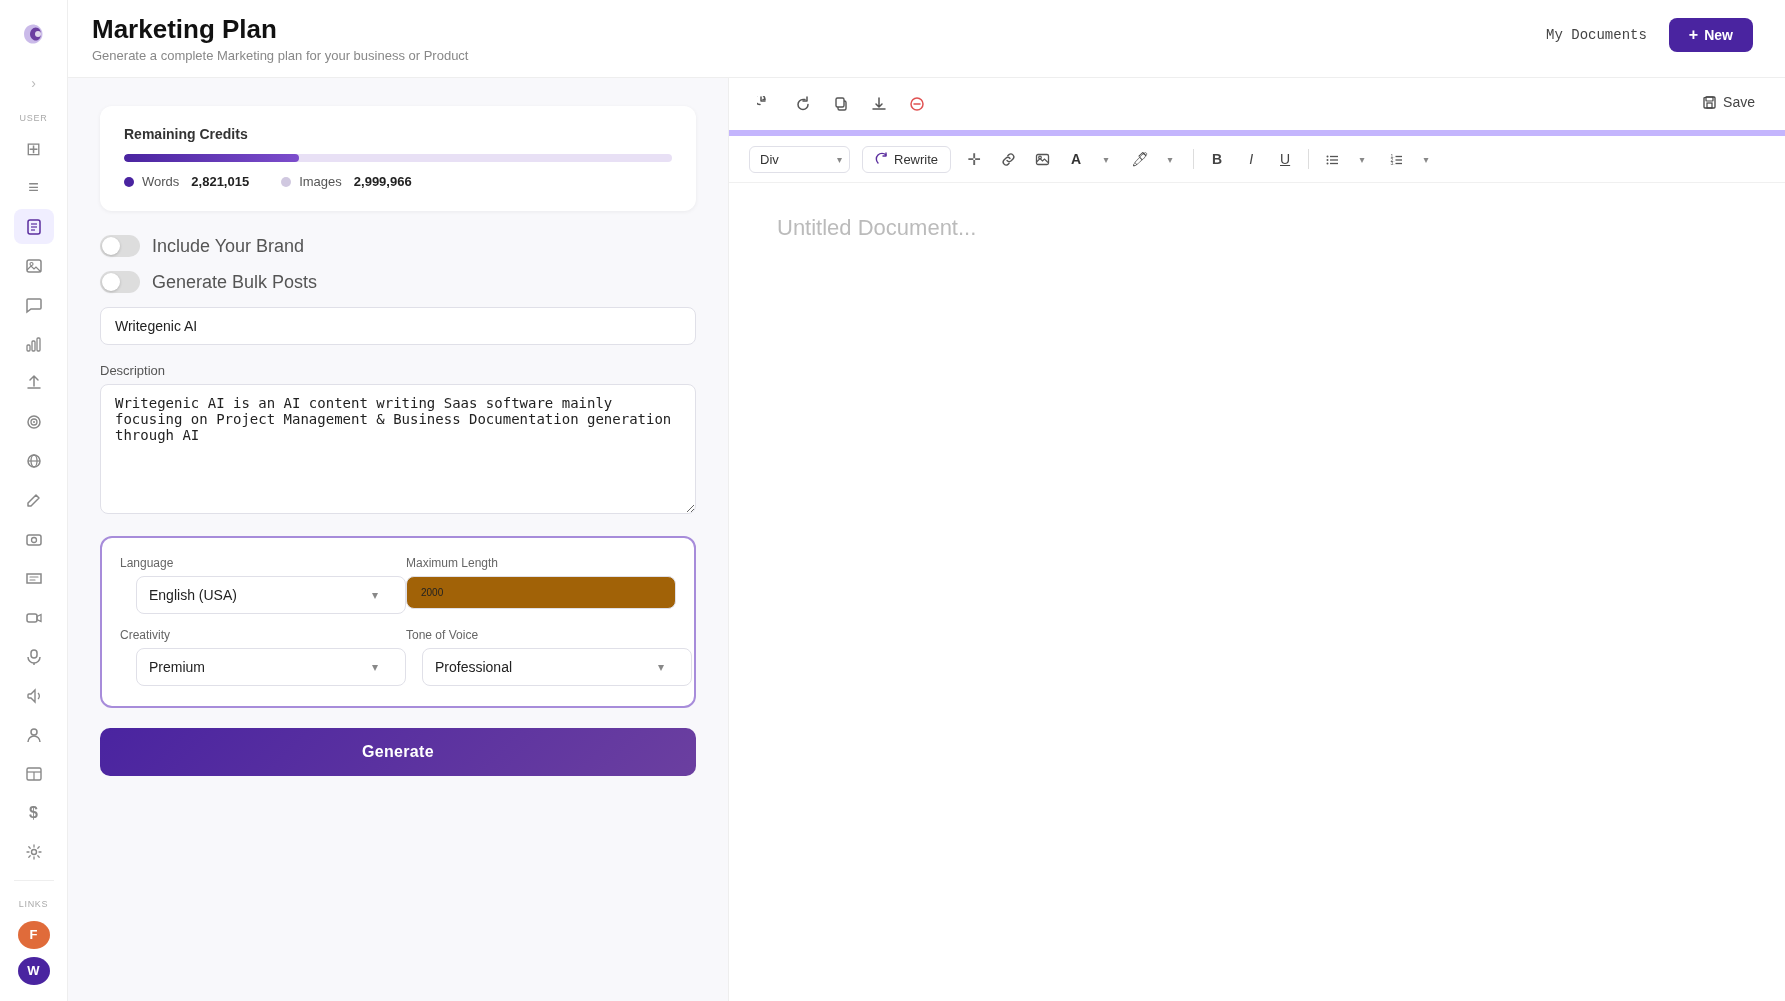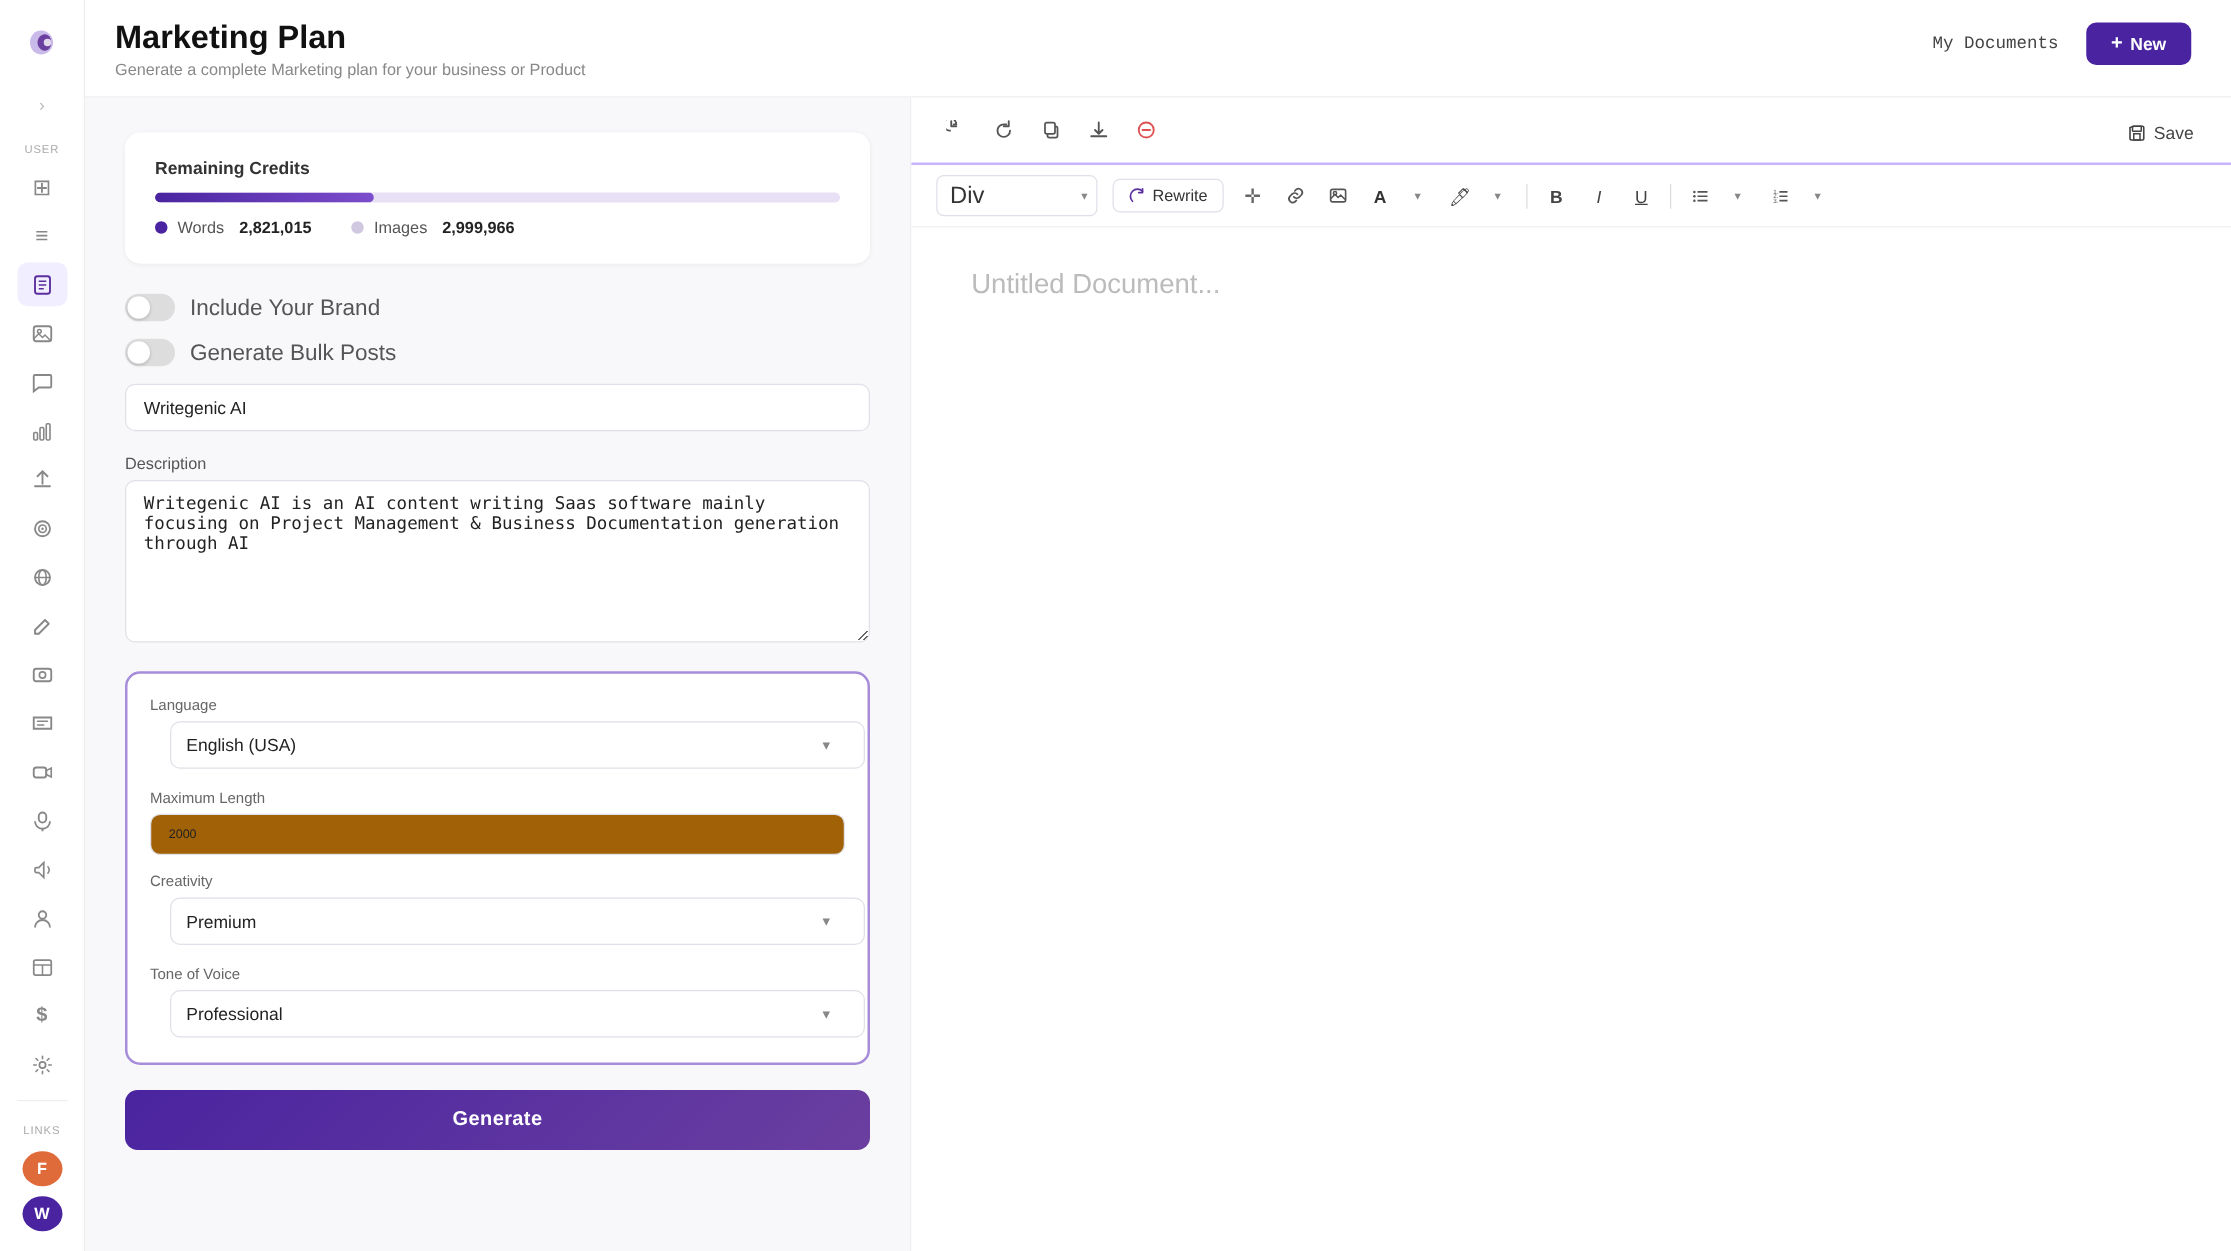--- a/index.html
+++ b/index.html
@@ -173,21 +173,21 @@
     }
 
     
     .options-box {
       border: 2px solid #a78cda;
       border-radius: 12px;
       padding: 18px 18px 20px;
       background: #fff;
       margin-bottom: 20px;
     }
-    .options-row { display: flex; gap: 16px; margin-bottom: 14px; flex-direction: column; }
+    .options-row { display: flex; gap: 16px; margin-bottom: 14px; }
     .options-row:last-child { margin-bottom: 0; }
     .option-col { flex: 1; }
     .option-label { font-size: 12px; color: #666; margin-bottom: 6px; font-weight: 500; }
     .select-wrap { position: relative; }
     .form-select {
       width: 100%;
       border: 1px solid #e0e0e8;
       border-radius: 8px;
       padding: 10px 36px 10px 12px;
       font-size: 14px;
@@ -230,23 +230,23 @@
     .right-panel {
       flex: 1;
       background: #fff;
       display: flex;
       flex-direction: column;
       overflow: hidden;
       border-left: 1px solid #eee;
     }
     .editor-toolbar-top {
       display: flex;
-      align-items: flex-end;
+      align-items: flex-start;
       padding: 10px 20px;
-      border-bottom: 2px solid #c4b5fd;
+      border-bottom: 6px solid #c4b5fd;
       gap: 6px;
     }
     .toolbar-icon-btn {
       width: 32px; height: 32px;
       display: flex; align-items: center; justify-content: center;
       border: none; background: transparent;
       border-radius: 6px; cursor: pointer; color: #555; font-size: 16px;
     }
     .toolbar-icon-btn.red { color: #e05252; }
     .toolbar-save-btn {
@@ -261,21 +261,21 @@
       padding: 8px 20px;
       border-bottom: 1px solid #f0f0f0;
       gap: 4px;
       flex-wrap: wrap;
     }
     .format-select-wrap { position: relative; margin-right: 8px; }
     .format-select {
       border: 1px solid #e0e0e8;
       border-radius: 6px;
       padding: 5px 28px 5px 10px;
-      font-size: 19px;
+      font-size: 13px;
       color: #333;
       background: #fff;
       appearance: none;
       cursor: pointer;
       outline: none;
     }
     .rewrite-btn {
       display: flex; align-items: center; gap: 5px;
       border: 1px solid #e0e0e8;
       border-radius: 6px;

